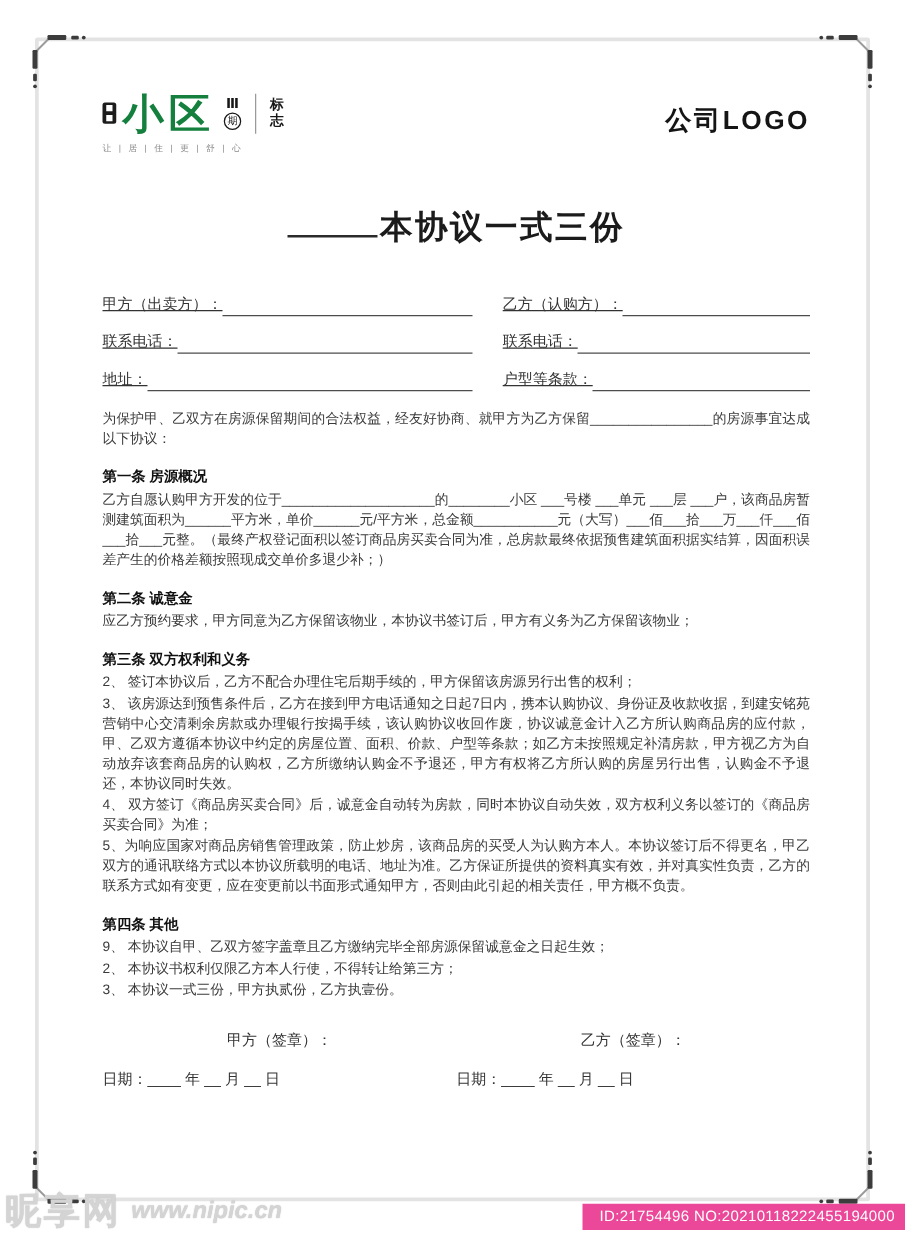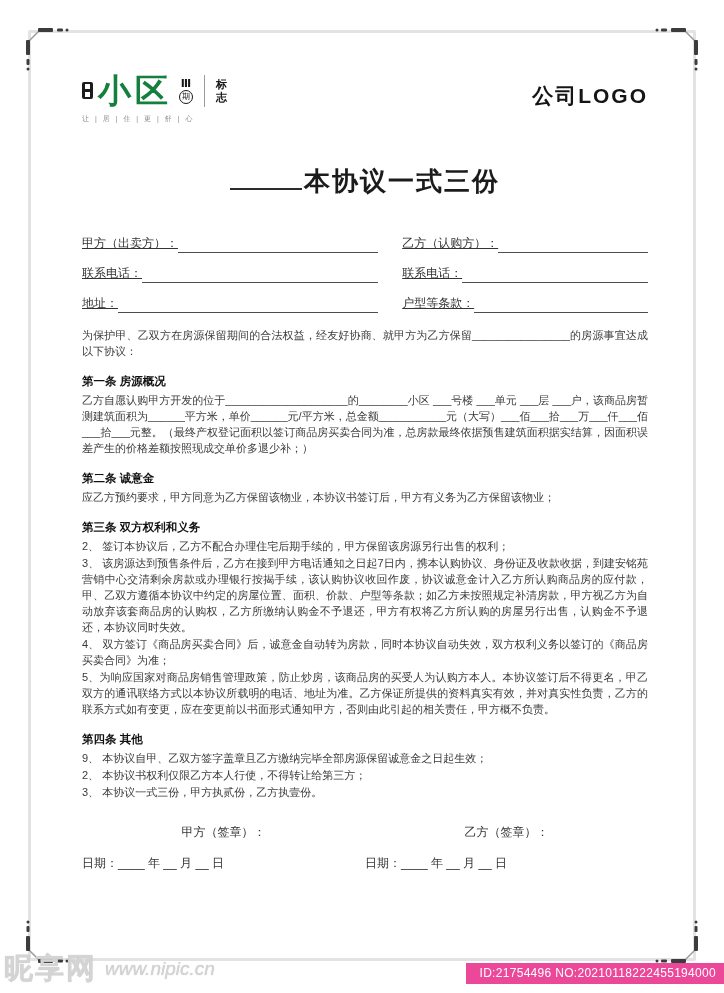--- a/index.html
+++ b/index.html
@@ -57,21 +57,21 @@
   
   .signatures{margin-top:24px;display:grid;grid-template-columns:1fr 1fr;row-gap:14px;font-size:12px;color:#333;}
   .sig-label{font-weight:normal;text-align:center;}
   .sig-date{font-size:12px;}
 
   
   .watermark{position:absolute;left:4px;bottom:4px;display:flex;align-items:center;gap:8px;
              color:#cfcfcf;pointer-events:none;}
   .wm-name{font-size:29px;font-weight:bold;letter-spacing:2px;color:#d4d4d4;
            text-shadow:0 0 1px #bdbdbd;}
-  .wm-url{font-size:19px;font-style:italic;font-weight:normal;color:#d4d4d4;text-shadow:0 0 1px #bdbdbd;}
+  .wm-url{font-size:19px;font-style:italic;font-weight:bold;color:#d4d4d4;text-shadow:0 0 1px #bdbdbd;}
   .id-bar{position:absolute;right:0;bottom:9px;background:#ec4899;color:#ffffff;font-size:12px;
           padding:3px 8px 4px 14px;letter-spacing:0.3px;}
 </style>
 </head>
 <body>
 
 <div class="page">
 
   <div class="frame">
     <div class="corner tl">

